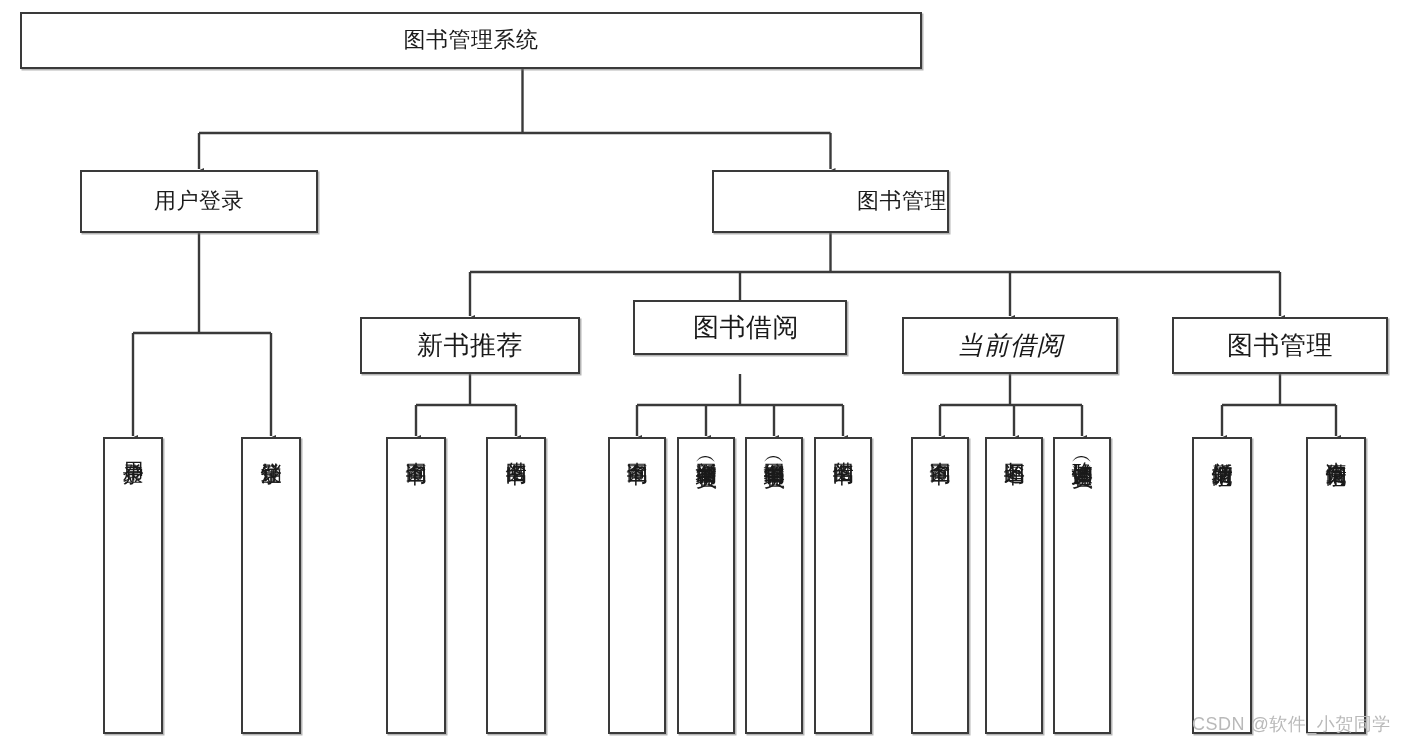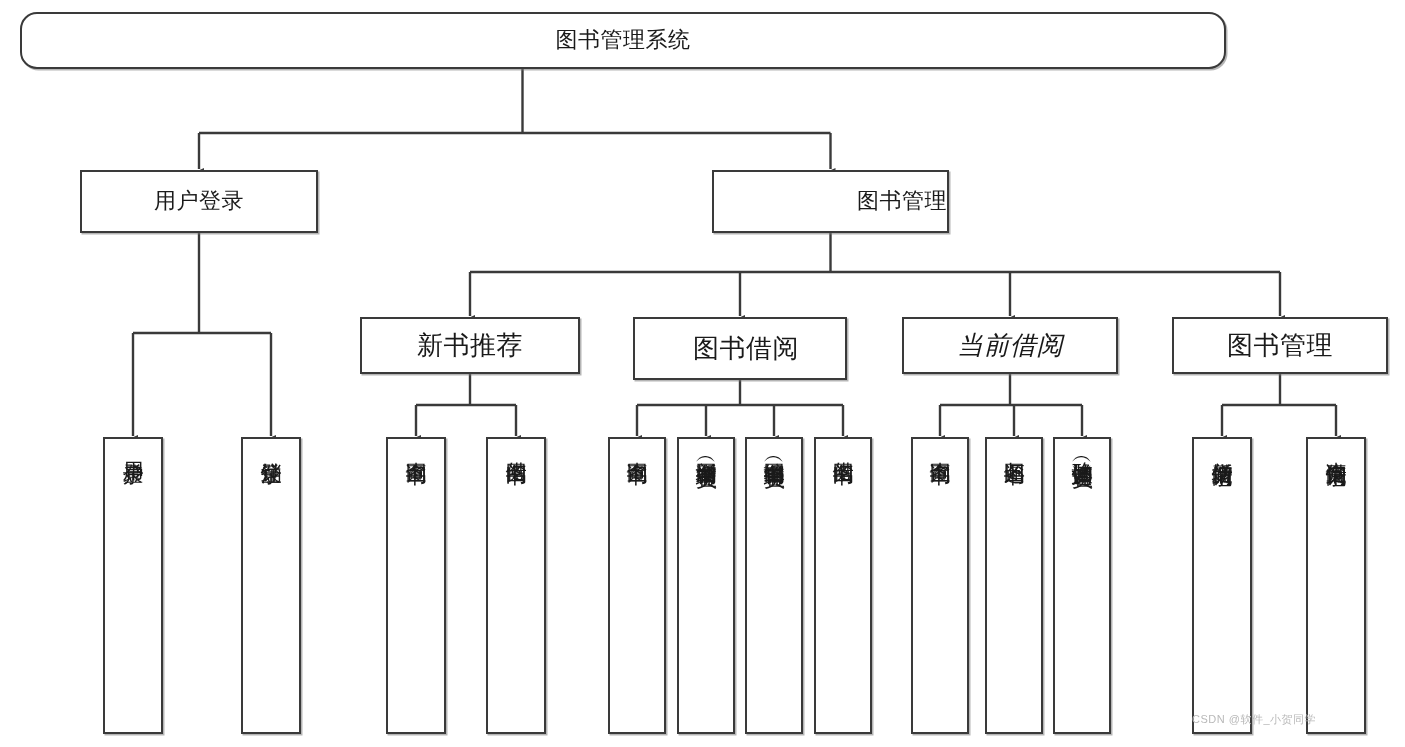--- a/index.html
+++ b/index.html
@@ -64,21 +64,21 @@
     left: 0;
     top: 0;
     width: 1405px;
     height: 747px;
     pointer-events: none;
   }
   .watermark {
     position: absolute;
     left: 1192px;
     top: 712px;
-    font-size: 11px;
+    font-size: 18px;
     color: #b9b9b9;
     white-space: nowrap;
     letter-spacing: 0.5px;
   }
 </style>
 </head>
 <body>
 
 <div id="diagram-root">
   <svg class="connectors" viewBox="0 0 1405 747" xmlns="http://www.w3.org/2000/svg">
@@ -117,33 +117,33 @@
         <line x1="940" y1="405" x2="940" y2="436" stroke="#3a3a3a" stroke-width="2.4" marker-end="url(#arrowhead)"></line>
         <line x1="1014" y1="405" x2="1014" y2="436" stroke="#3a3a3a" stroke-width="2.4" marker-end="url(#arrowhead)"></line>
         <line x1="1082" y1="405" x2="1082" y2="436" stroke="#3a3a3a" stroke-width="2.4" marker-end="url(#arrowhead)"></line>
         <line x1="1280" y1="374" x2="1280" y2="405" stroke="#3a3a3a" stroke-width="2.4"></line>
         <line x1="1222" y1="405" x2="1336" y2="405" stroke="#3a3a3a" stroke-width="2.4"></line>
         <line x1="1222" y1="405" x2="1222" y2="436" stroke="#3a3a3a" stroke-width="2.4" marker-end="url(#arrowhead)"></line>
         <line x1="1336" y1="405" x2="1336" y2="436" stroke="#3a3a3a" stroke-width="2.4" marker-end="url(#arrowhead)"></line>
       </g>
   </svg>
   <div id="node-layer">
-      <div class="node-box level-0 horizontal" style="left: 20px; top: 12px; width: 1206px; height: 57px; border-radius: 17px;">
+      <div class="node-box level-0 horizontal" style="left: 20px; top: 12px; width: 902px; height: 57px;">
         <span class="node-label">图书管理系统</span>
       </div>
       <div class="node-box level-1 horizontal" style="left: 80px; top: 170px; width: 238px; height: 63px;">
         <span class="node-label">用户登录</span>
       </div>
       <div class="node-box level-1 horizontal" style="left: 712px; top: 170px; width: 237px; height: 63px; justify-content: flex-end;">
         <span class="node-label">图书管理</span>
       </div>
       <div class="node-box level-2 horizontal" style="left: 360px; top: 317px; width: 220px; height: 57px;">
         <span class="node-label">新书推荐</span>
       </div>
-      <div class="node-box level-2 horizontal" style="left: 633px; top: 317px; width: 214px; height: 63px; padding-left: 12px;">
+      <div class="node-box level-2 horizontal" style="left: 633px; top: 300px; width: 214px; height: 55px; padding-left: 12px;">
         <span class="node-label">图书借阅</span>
       </div>
       <div class="node-box level-2 horizontal" style="left: 902px; top: 317px; width: 216px; height: 57px; font-style: italic;">
         <span class="node-label">当前借阅</span>
       </div>
       <div class="node-box level-2 horizontal" style="left: 1172px; top: 317px; width: 216px; height: 57px;">
         <span class="node-label">图书管理</span>
       </div>
       <div class="node-box level-3 vertical" style="left: 103px; top: 437px; width: 60px; height: 297px;">
         <span class="node-label">用户登录</span>

